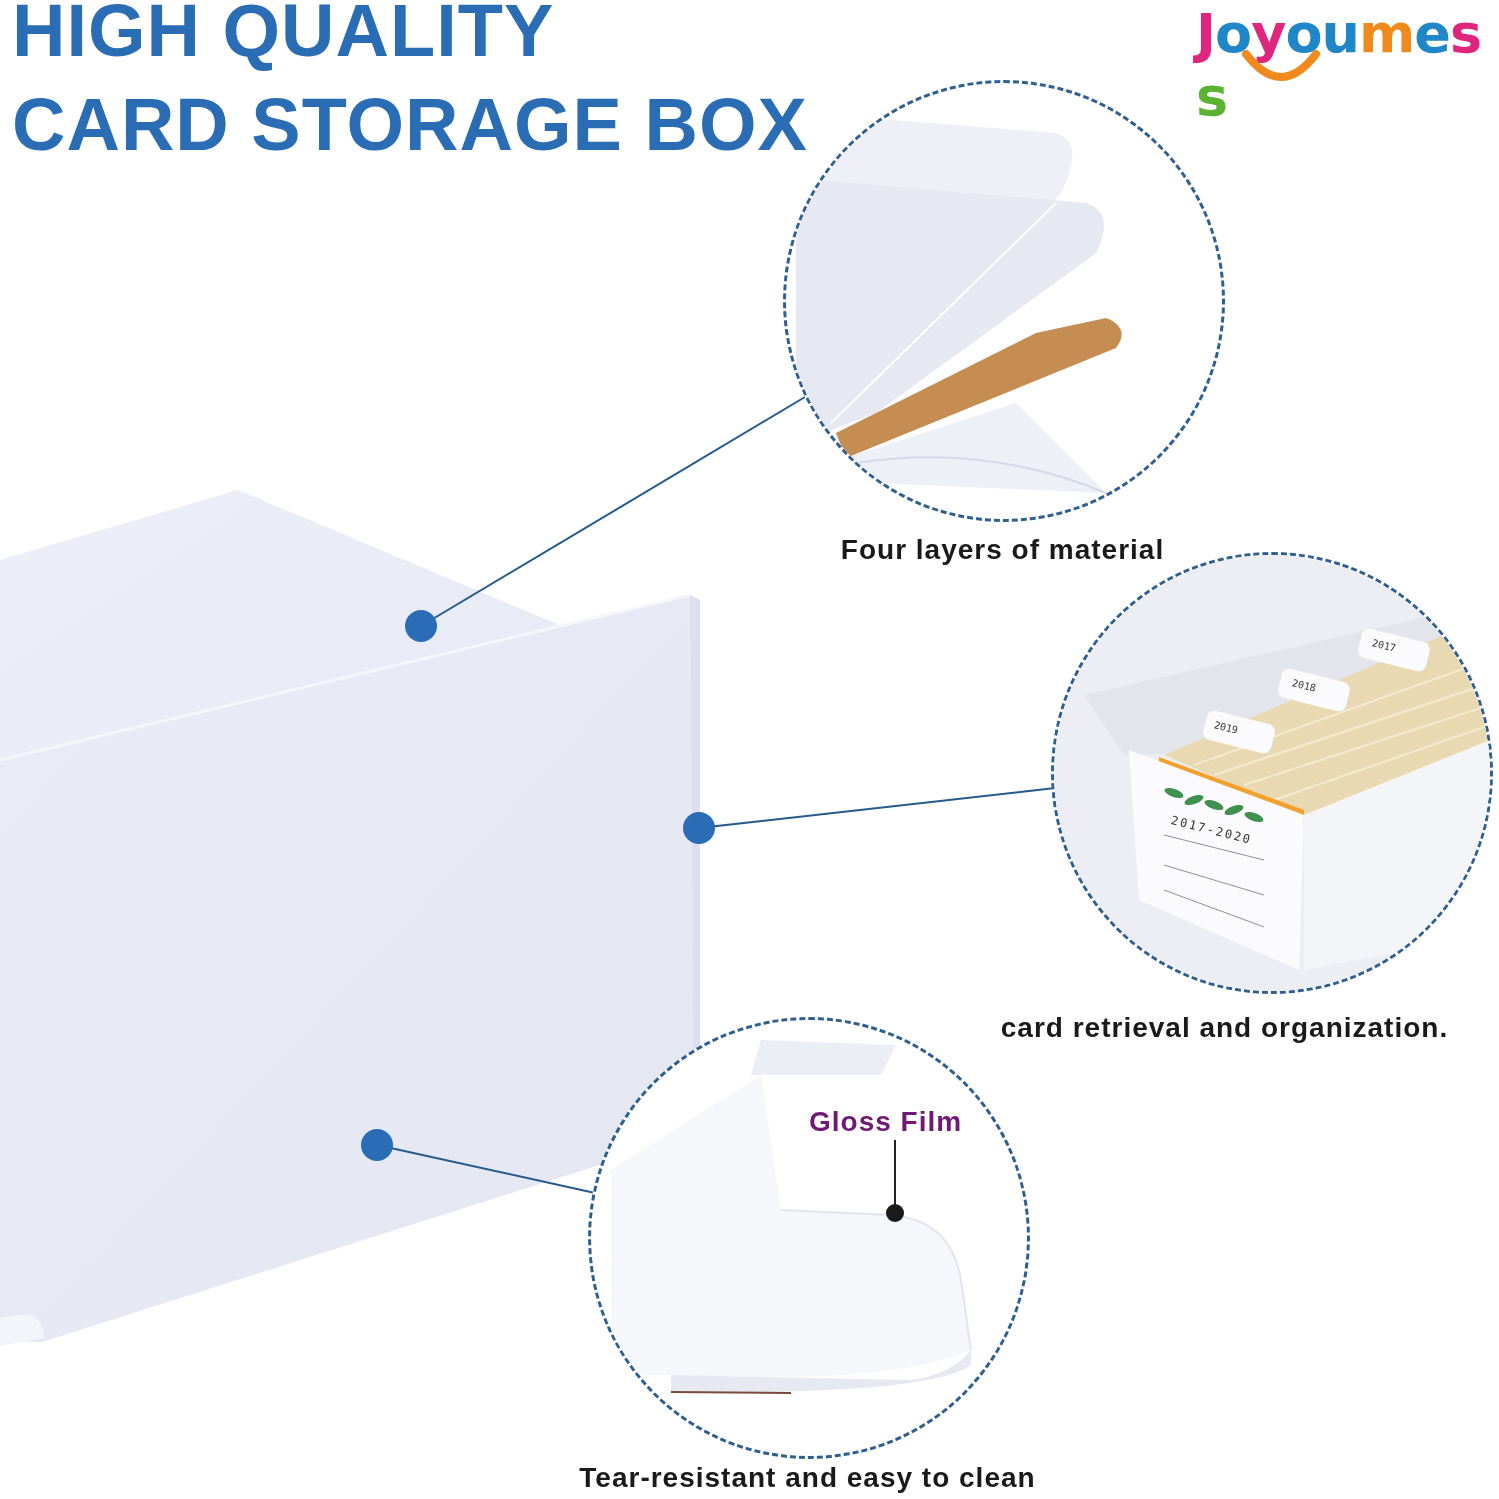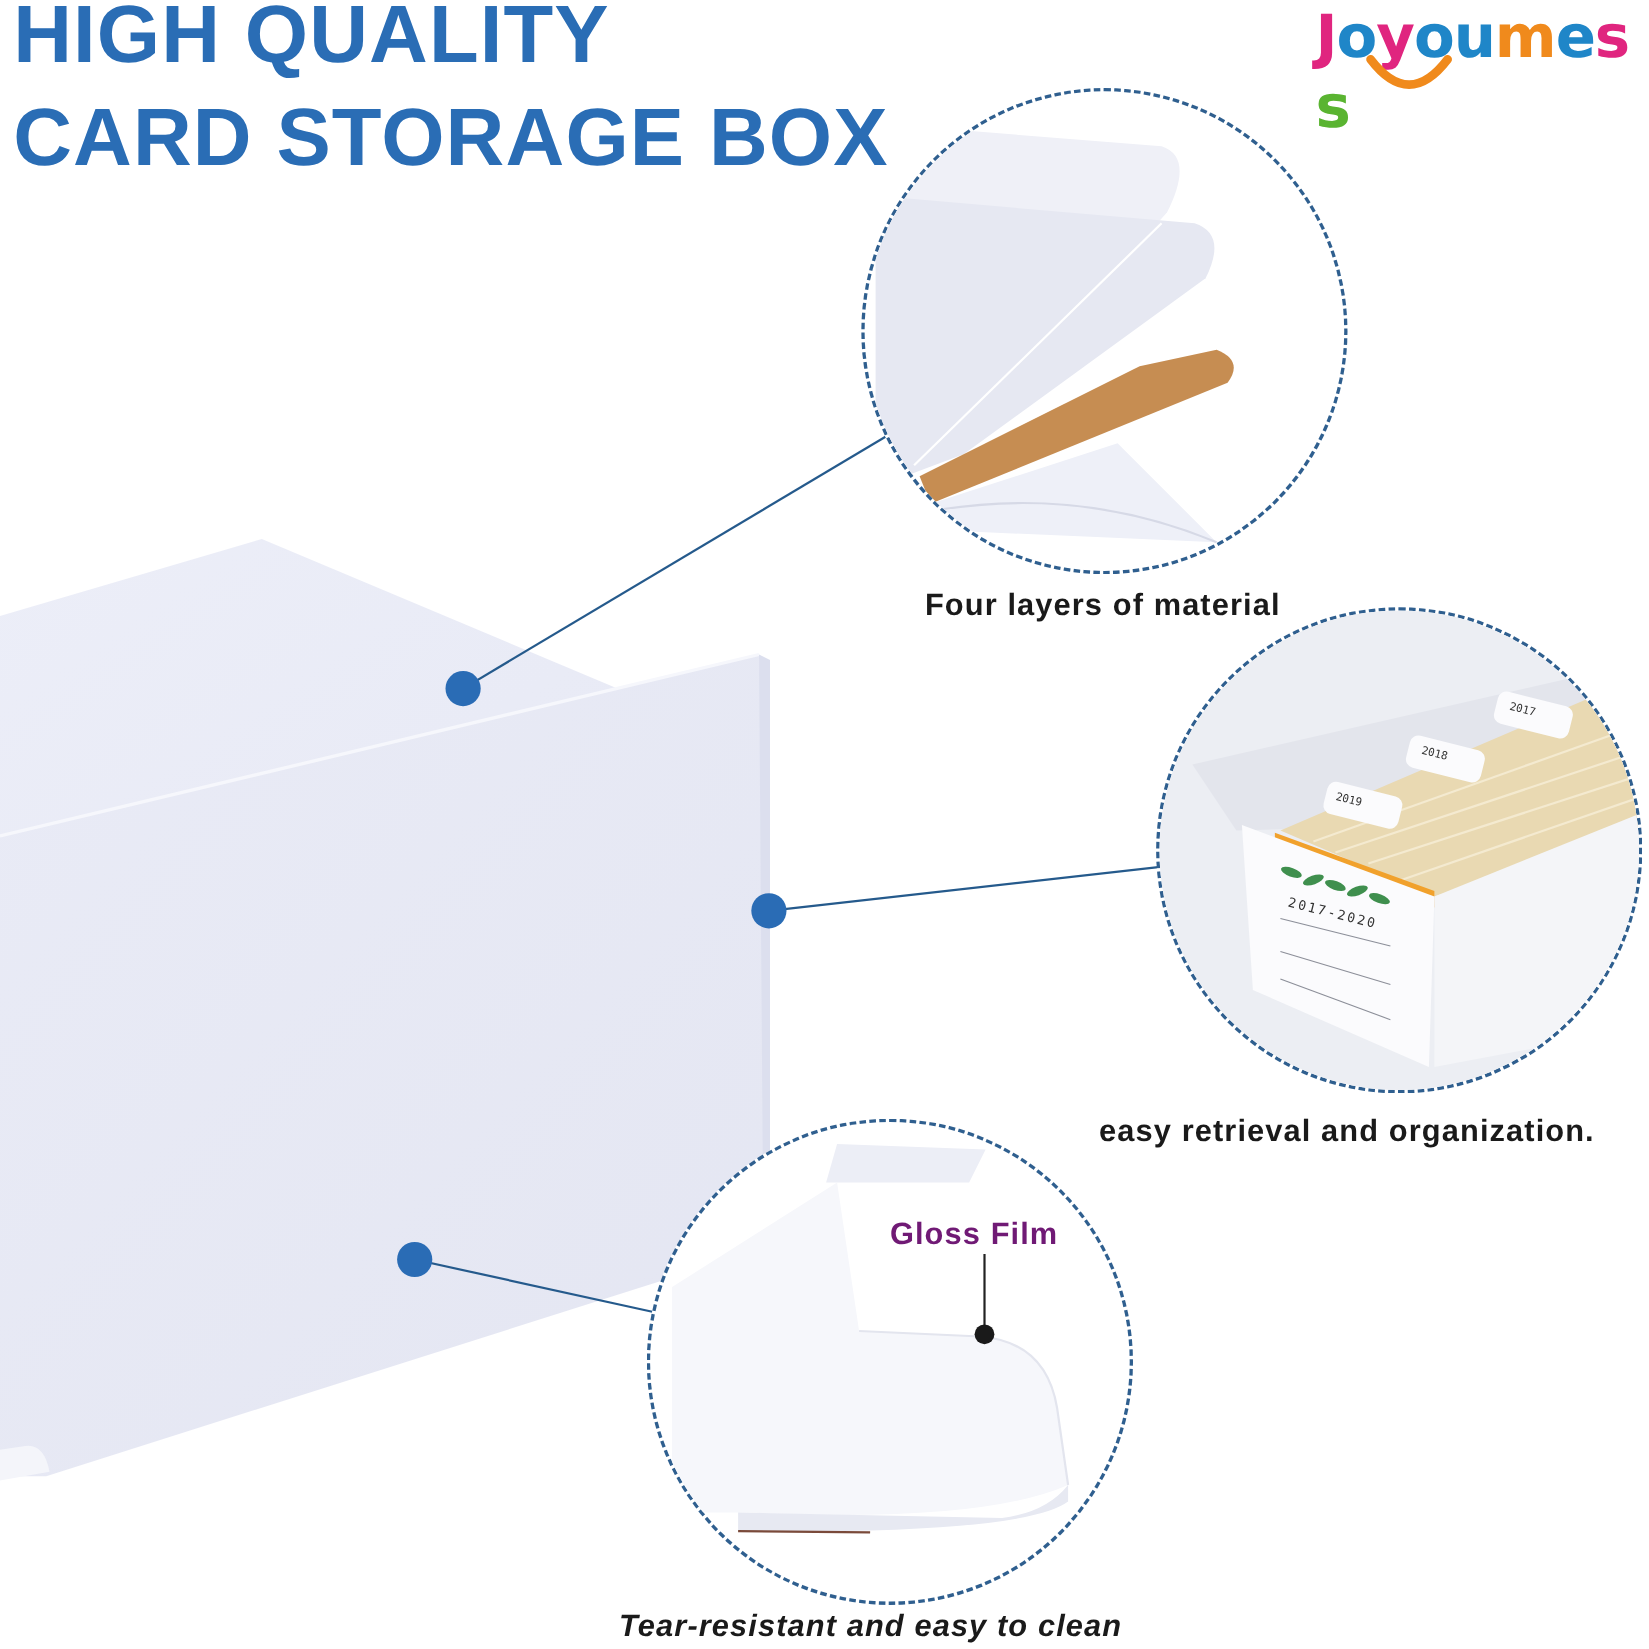--- a/index.html
+++ b/index.html
@@ -109,28 +109,28 @@
       <line x1="110" y1="310" x2="210" y2="340"></line>
       <line x1="110" y1="335" x2="210" y2="372"></line>
     </g>
   </svg>
   <span style="position:absolute;left:116px;top:268px;font-size:12px;letter-spacing:2px;color:#333;transform:rotate(14deg);font-family:'DejaVu Sans Mono',monospace;">2017-2020</span>
   <span style="position:absolute;left:160px;top:167px;font-size:10px;color:#333;transform:rotate(14deg);font-family:'DejaVu Sans Mono',monospace;">2019</span>
   <span style="position:absolute;left:238px;top:125px;font-size:10px;color:#333;transform:rotate(14deg);font-family:'DejaVu Sans Mono',monospace;">2018</span>
   <span style="position:absolute;left:318px;top:85px;font-size:10px;color:#333;transform:rotate(14deg);font-family:'DejaVu Sans Mono',monospace;">2017</span>
 </div>
 <div class="caption" style="left:952px;top:1012px;width:545px;line-height:32px;">
-  <div>easy retrieval and organization.</div>
+  <div>card retrieval and organization.</div>
 </div>
 
 <div class="circle" style="left:588px;top:1017px;width:436px;height:436px;">
   <svg width="436" height="436">
     <polygon points="170,20 305,25 290,55 160,55" fill="#eceef6"></polygon>
     <path d="M20,150 L170,55 L190,190 L300,195 Q360,200 370,260 L380,330 Q300,365 90,355 L20,355 Z" fill="#f6f7fb"></path>
     <path d="M190,190 L300,195 Q360,200 370,260 L380,330" stroke="#e3e5ee" stroke-width="2" fill="none"></path>
     <path d="M80,355 L320,360 Q360,355 380,330 L380,345 Q340,375 80,372 Z" fill="#e7e9f2"></path>
     <line x1="80" y1="372" x2="200" y2="373" stroke="#7a4a3a" stroke-width="2"></line>
     <line x1="304" y1="120" x2="304" y2="188" stroke="#222" stroke-width="2"></line>
     <circle cx="304" cy="193" r="9" fill="#1a1a1a"></circle>
   </svg>
   <span style="position:absolute;left:218px;top:86px;font-size:28px;font-weight:bold;letter-spacing:1px;color:#701a75;font-family:'Liberation Sans',sans-serif;">Gloss Film</span>
 </div>
-<div class="caption" style="left:529px;top:1462px;width:525px;font-style:italic;">Tear-resistant and easy to clean</div>
+<div class="caption" style="left:545px;top:1462px;width:525px;">Tear-resistant and easy to clean</div>
 
 </body></html>

